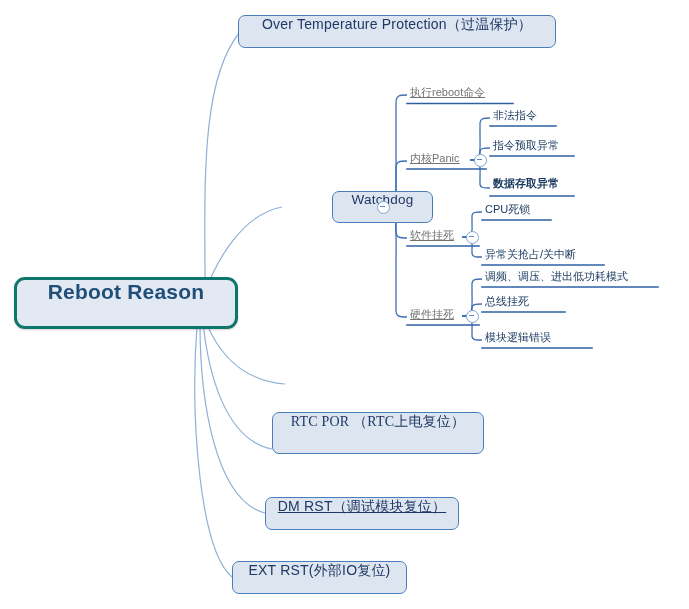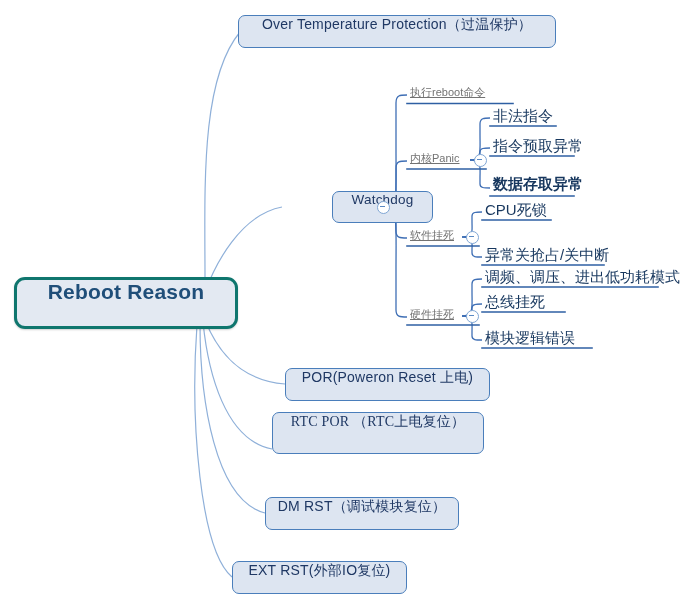--- a/index.html
+++ b/index.html
@@ -35,21 +35,21 @@
     color:#1f4e79;
     box-shadow:0 1px 2px rgba(0,0,0,.18);
   }
   .node.sub{font-size:13.5px;margin-left:47px;}
 
   
   .plain{
     position:absolute;
     white-space:nowrap;
     color:#17375e;
-    font-size:15px;
+    font-size:11px;
     line-height:15px;
   }
   .plain .txt{display:block;padding:0 3px 1px 3px;}
   .mid{color:#737373;font-size:11px;text-decoration:underline;}
 
   
   .toggle{
     position:absolute;
     width:11px;height:11px;
     border:1px solid #7fa6d4;
@@ -131,29 +131,26 @@
 
   <div class="node" style="left:238px;top:15px;width:318px;height:33px;">
     <span>Over Temperature Protection（过温保护）</span>
   </div>
 
   <div class="node sub" style="left:285px;top:191px;width:101px;height:32px;">
     <span>Watchdog</span>
   </div>
   <div class="toggle" style="left:377px;top:201px;"></div>
 
-  <div class="node" style="left:285px;top:368px;width:205px;height:33px;">
-    <span>POR(Poweron Reset 上电)</span>
-  </div>
 
   <div class="node" style="left:272px;top:412px;width:212px;height:42px;font-family:Liberation Serif, serif;">
     <span>RTC POR （RTC上电复位）</span>
   </div>
 
-  <div class="node" style="left:265px;top:497px;width:194px;height:33px;">
+  <div class="node" style="left:265px;top:497px;width:194px;height:33px;text-decoration:underline;">
     <span>DM RST（调试模块复位）</span>
   </div>
 
   <div class="node" style="left:232px;top:561px;width:175px;height:33px;">
     <span>EXT RST(外部IO复位)</span>
   </div>
 
   <div class="plain mid" style="left:407px;top:85px;">
     <span class="txt">执行reboot命令</span>
   </div>

